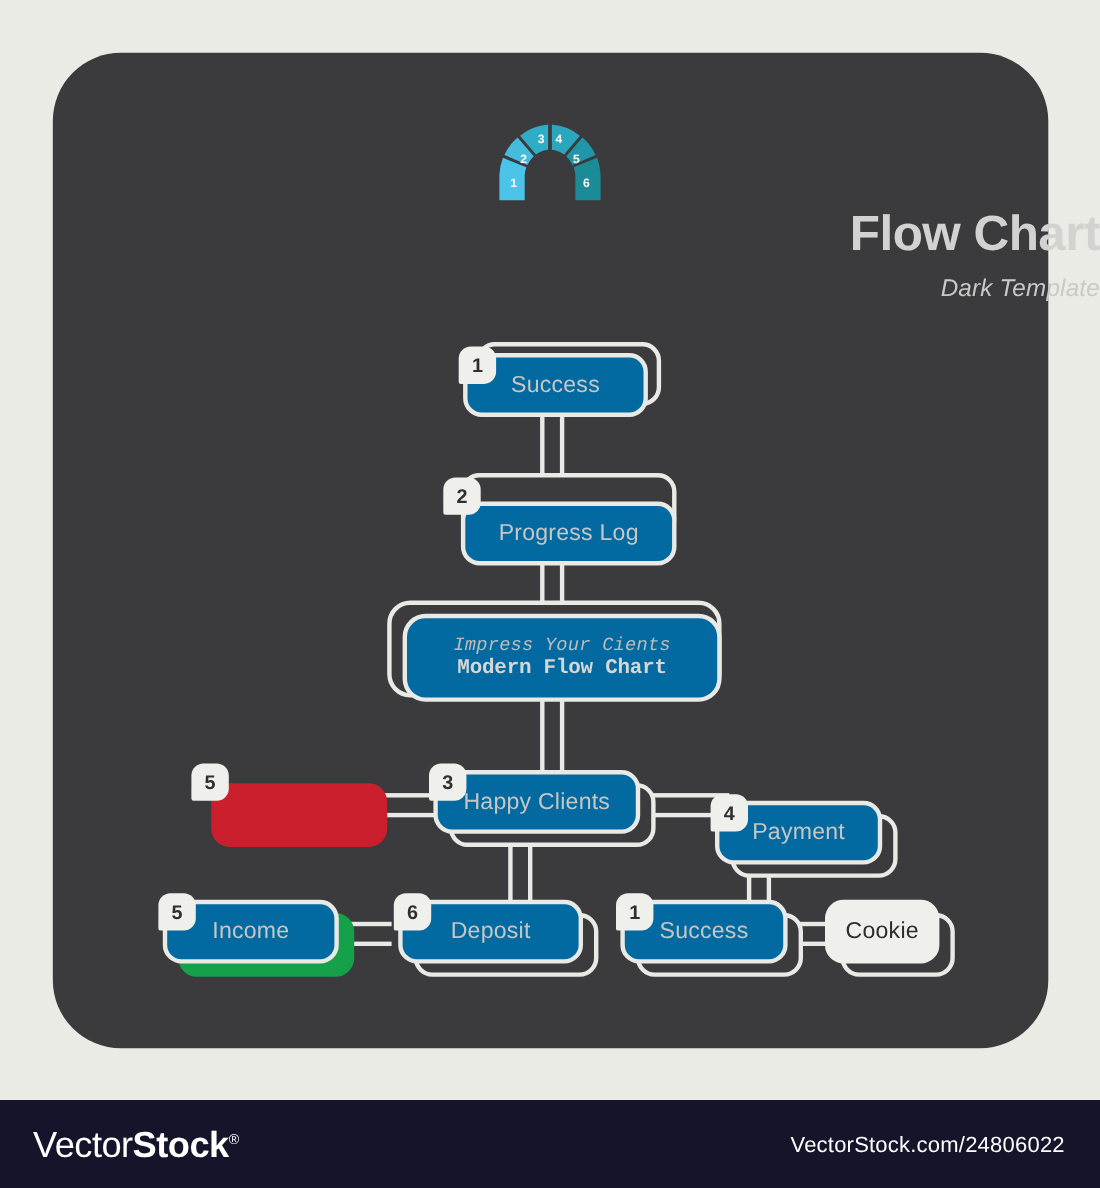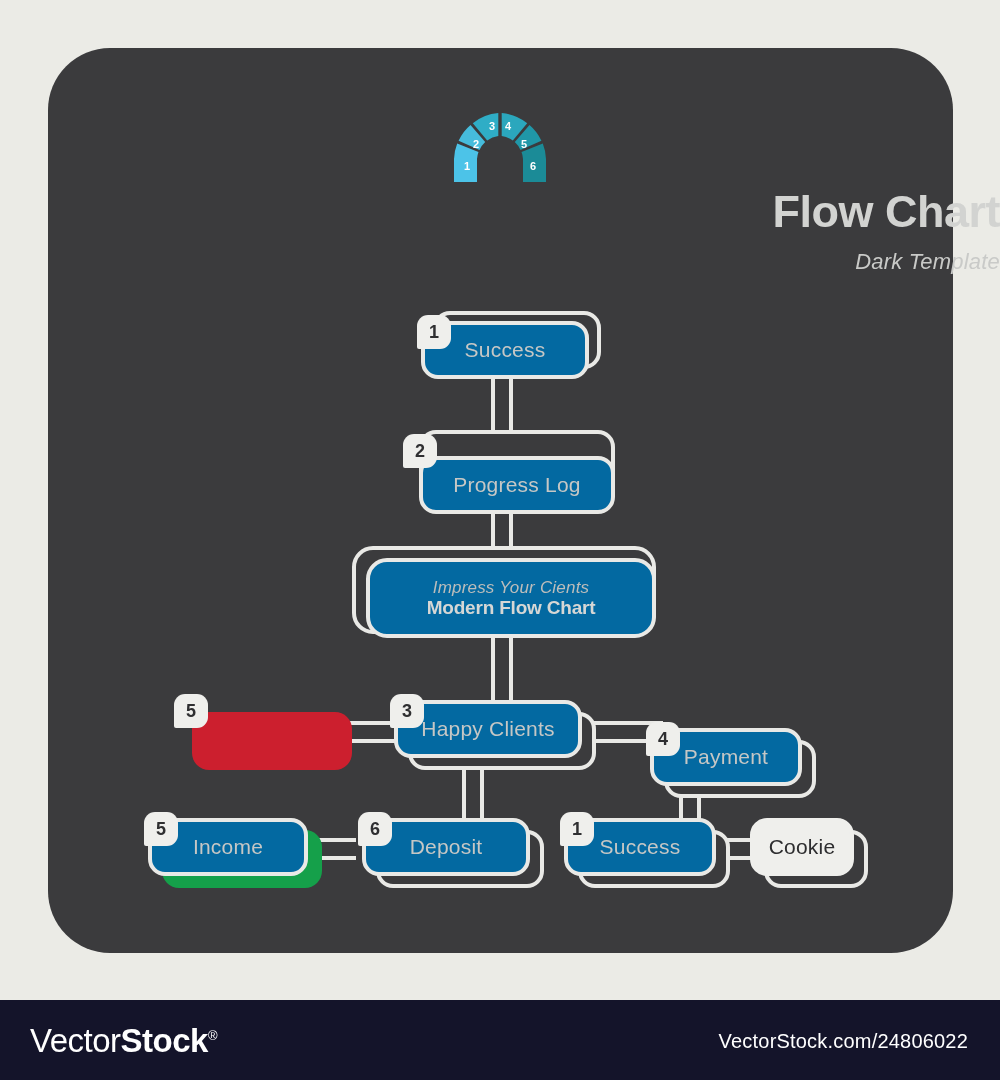--- a/index.html
+++ b/index.html
@@ -97,20 +97,21 @@
     color:#2f2f31;
     font-size:18px; font-weight:bold;
     display:flex; align-items:center; justify-content:center;
     z-index:5;
   }
 
   .center-inner{
     display:flex; flex-direction:column; align-items:center; justify-content:center;
     line-height:1.12;
     width:100%;
+    font-family:Liberation Mono, monospace;
   }
   .center-sub{
     font-size:17px; font-style:italic; color:#bcbdbb;
     letter-spacing:0.2px;
   }
   .center-main{
     font-size:19px; font-weight:bold; color:#d6d7d5;
     letter-spacing:-0.2px;
   }
 

